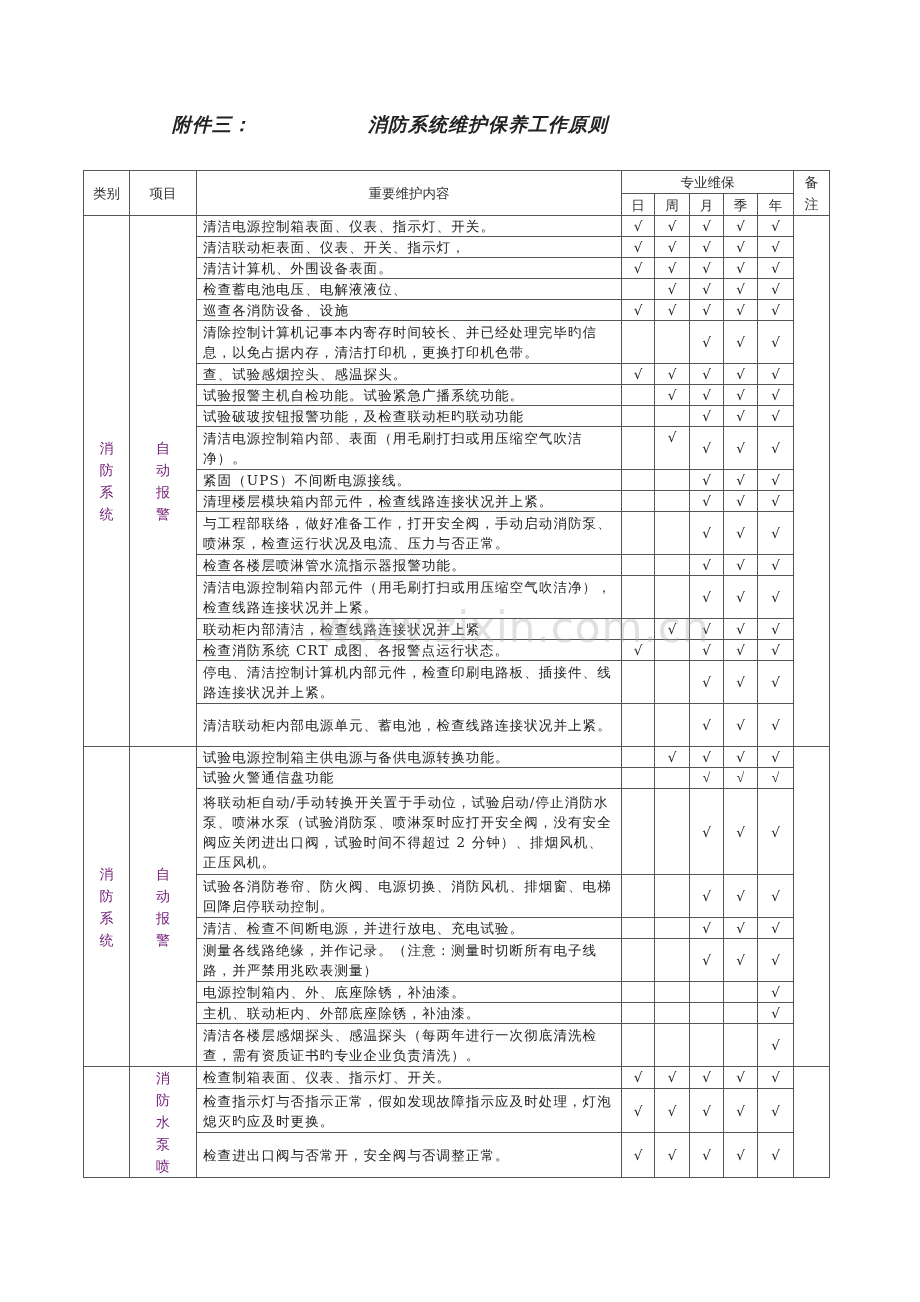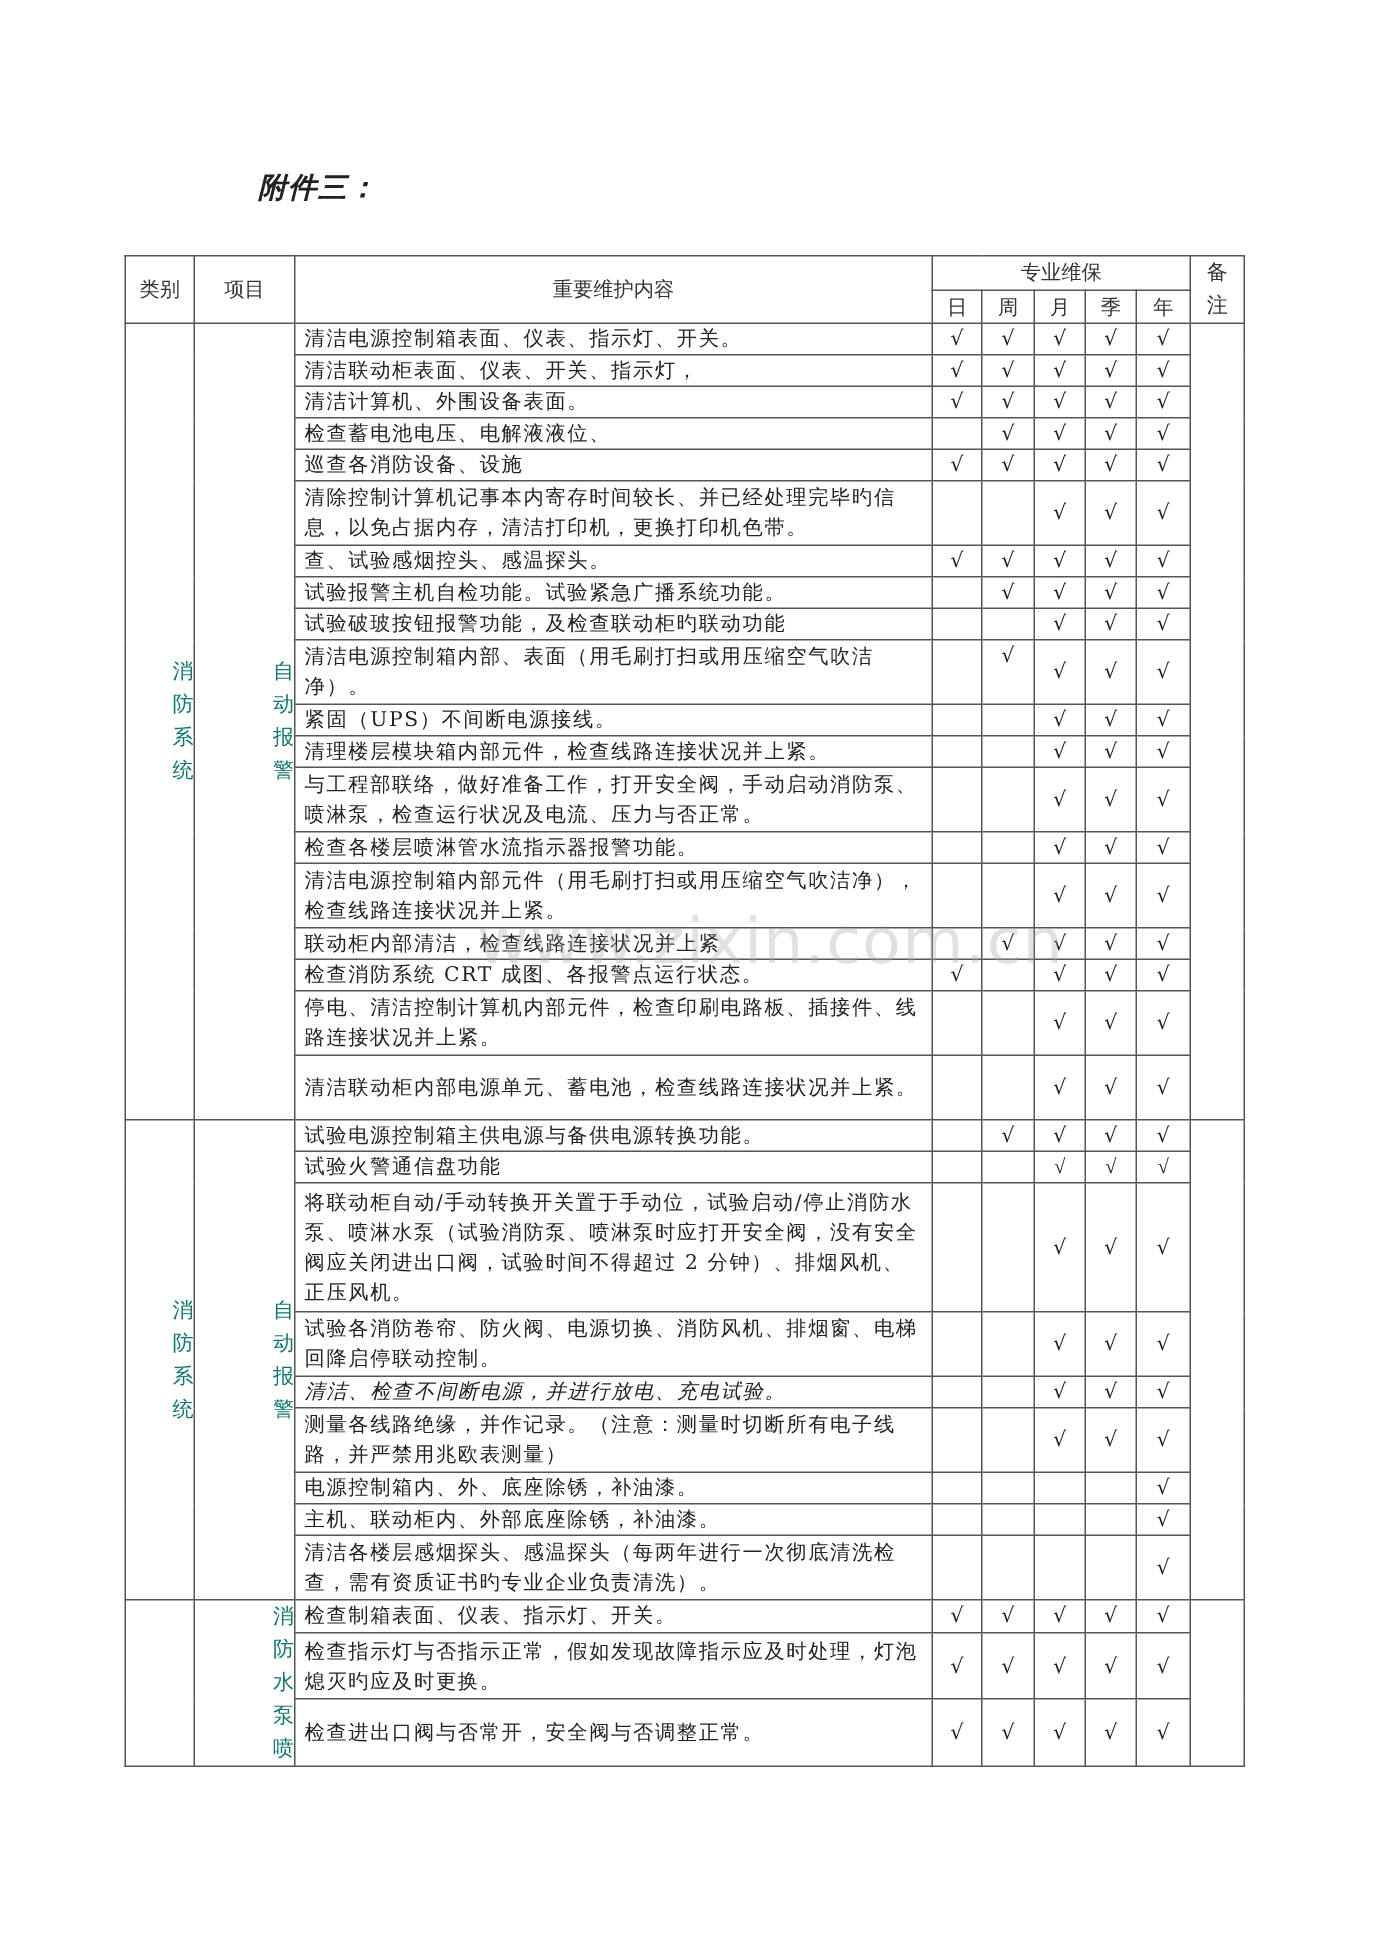--- a/index.html
+++ b/index.html
@@ -10,30 +10,31 @@
                   font-family:"DejaVu Sans", sans-serif; letter-spacing:1px; }
   .title-main { position:absolute; left:368px; top:0; font-size:19px; font-weight:bold;
                 font-family:"DejaVu Sans", sans-serif; letter-spacing:1px; }
   table.main { position:absolute; left:83px; top:170px; border-collapse:collapse;
                table-layout:fixed; width:746px; }
   table.main td, table.main th { border:1px solid #555; padding:0; font-weight:normal;
                font-size:13.5px; line-height:20px; vertical-align:middle; }
   th { text-align:center; color:#333; font-size:14px; }
   td.content { text-align:left; padding:0 6px !important; letter-spacing:1.1px; }
   td.mark { text-align:center; font-size:13px; }
-  td.vert { text-align:right; color:#0f766e; }
+  td.vert { text-align:center; color:#701a75; }
   .vtext { display:inline-block; width:16px; line-height:22px; font-size:14px; word-break:break-all; }
   .watermark { position:absolute; left:318px; top:603px; font-family:"DejaVu Sans", sans-serif;
                font-size:42px; color:rgba(170,170,170,0.35); letter-spacing:1px; pointer-events:none; }
 </style>
 </head>
 <body>
 
 <div class="title-row">
   <span class="title-prefix">附件三：</span>
+  <span class="title-main">消防系统维护保养工作原则</span>
 </div>
 
 <table class="main">
   <colgroup>
     <col style="width:46px">
     <col style="width:67px">
     <col style="width:425px">
     <col style="width:33px">
     <col style="width:35px">
     <col style="width:34px">
@@ -241,21 +242,21 @@
         <td class="mark">√</td>
       </tr>
       <tr style="height: 43px;">
         <td class="content">试验各消防卷帘、防火阀、电源切换、消防风机、排烟窗、电梯回降启停联动控制。</td>
         <td class="mark"></td>
         <td class="mark"></td>
         <td class="mark">√</td>
         <td class="mark">√</td>
         <td class="mark">√</td>
       </tr>
-      <tr style="height: 21px; font-style: italic;">
+      <tr style="height: 21px;">
         <td class="content">清洁、检查不间断电源，并进行放电、充电试验。</td>
         <td class="mark"></td>
         <td class="mark"></td>
         <td class="mark">√</td>
         <td class="mark">√</td>
         <td class="mark">√</td>
       </tr>
       <tr style="height: 43px;">
         <td class="content">测量各线路绝缘，并作记录。（注意：测量时切断所有电子线路，并严禁用兆欧表测量）</td>
         <td class="mark"></td>

